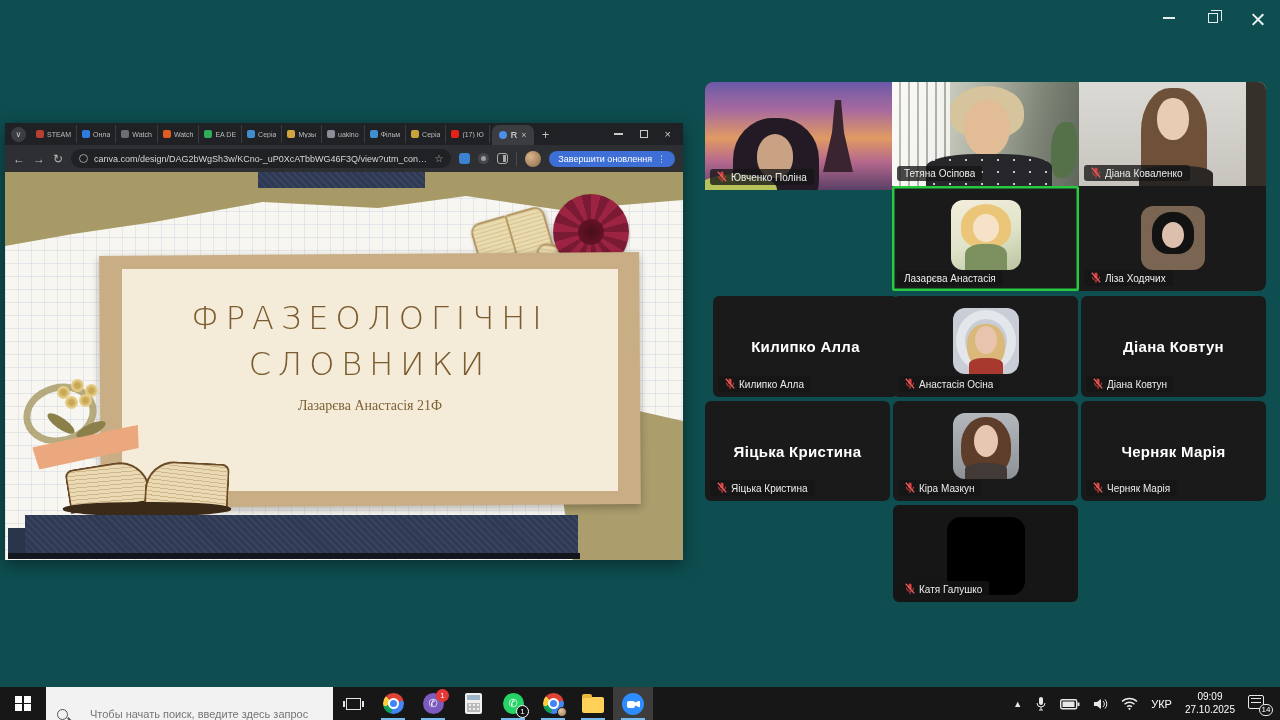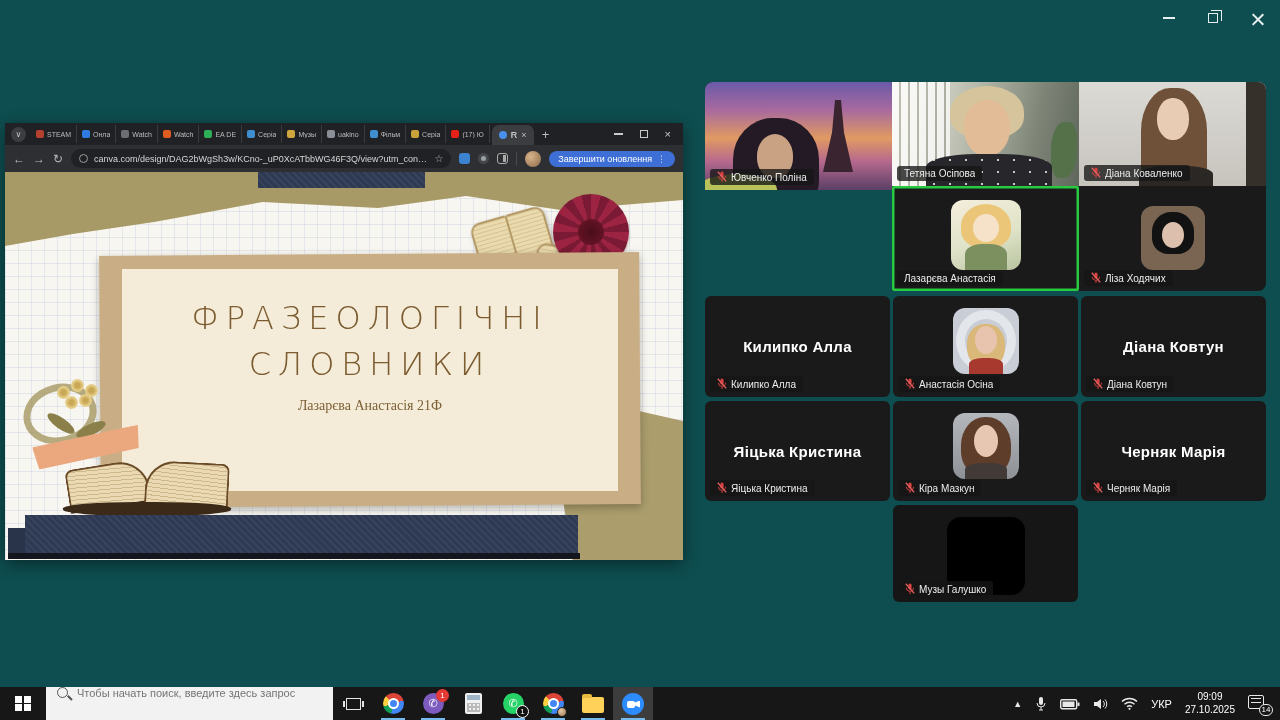--- a/index.html
+++ b/index.html
@@ -137,21 +137,21 @@
   .av-black{background:#000;width:78px;height:78px;border-radius:14px;top:12px}
   
   .micoff{flex:0 0 auto}
 
   
   .taskbar{position:absolute;left:0;bottom:0;width:1280px;height:33px;background:#171717;display:flex;align-items:stretch;z-index:6}
   .tb-btn{width:40px;display:flex;align-items:center;justify-content:center;position:relative;flex:0 0 auto}
   .start{width:46px}
   .winlogo{display:grid;grid-template-columns:7px 7px;grid-template-rows:7px 7px;gap:1.5px}
   .winlogo div{background:#fff}
-  .search{width:287px;background:#f2f2f2;display:flex;align-items:flex-start;gap:9px;padding:0 11px;flex:0 0 auto}
+  .search{width:287px;background:#f2f2f2;display:flex;align-items:flex-end;gap:22px;padding:0 11px;flex:0 0 auto}
   .search input{border:none;outline:none;background:transparent;font-size:11px;color:#444;width:100%;font-family:"Liberation Sans",sans-serif}
   .mag{width:11px;height:11px;border:1.6px solid #555;border-radius:50%;position:relative;flex:0 0 auto}
   .mag:before{content:"";position:absolute;left:9px;top:9px;width:6px;height:1.6px;background:#555;transform:rotate(45deg)}
   .taskview{width:15px;height:12px;border:1.4px solid #e4e4e4;position:relative}
   .taskview:before{content:"";position:absolute;left:-4px;top:2px;width:2px;height:6px;background:#e4e4e4}
   .taskview:after{content:"";position:absolute;right:-4px;top:2px;width:2px;height:6px;background:#e4e4e4}
   .runline{position:absolute;bottom:0;left:8px;right:8px;height:2.5px;background:#76b9ed}
   .chrome-ic{width:21px;height:21px;border-radius:50%;background:conic-gradient(from -45deg,#db4437 0 33%,#4285f4 33% 66%,#0f9d58 66% 83%,#ffcd40 83% 100%);position:relative}
   .chrome-ic:before{content:"";position:absolute;inset:5px;border-radius:50%;background:#fff}
   .chrome-ic:after{content:"";position:absolute;inset:7px;border-radius:50%;background:#4285f4}
@@ -378,21 +378,21 @@
             <rect x="3.4" y="0.5" width="3.2" height="6" rx="1.6" fill="#d84040"></rect>
             <path d="M1.4 4.8a3.6 3.6 0 0 0 7.2 0" stroke="#d84040" stroke-width="1" fill="none"></path>
             <line x1="5" y1="8.6" x2="5" y2="11" stroke="#d84040" stroke-width="1"></line>
             <line x1="0.8" y1="0.8" x2="9.2" y2="10.4" stroke="#e86060" stroke-width="1.3"></line>
           </svg>
           <span>Ліза Ходячих</span>
         </div>
     </div>
   </div>
 
-  <div class="tile rnd" style="left:0;top:214px;width:185px;height:101px">
+  <div class="tile rnd" style="left:8px;top:214px;width:185px;height:101px">
     <div class="bigname">Килипко Алла</div>
     <div class="pill">
         <svg class="micoff" width="10" height="12" viewBox="0 0 10 12">
           <rect x="3.4" y="0.5" width="3.2" height="6" rx="1.6" fill="#d84040"></rect>
           <path d="M1.4 4.8a3.6 3.6 0 0 0 7.2 0" stroke="#d84040" stroke-width="1" fill="none"></path>
           <line x1="5" y1="8.6" x2="5" y2="11" stroke="#d84040" stroke-width="1"></line>
           <line x1="0.8" y1="0.8" x2="9.2" y2="10.4" stroke="#e86060" stroke-width="1.3"></line>
         </svg>
         <span>Килипко Алла</span>
       </div>
@@ -470,21 +470,21 @@
 
   <div class="tile rnd" style="left:188px;top:423px;width:185px;height:97px;background:#161616">
     <div class="avatar av-black"></div>
     <div class="pill">
         <svg class="micoff" width="10" height="12" viewBox="0 0 10 12">
           <rect x="3.4" y="0.5" width="3.2" height="6" rx="1.6" fill="#d84040"></rect>
           <path d="M1.4 4.8a3.6 3.6 0 0 0 7.2 0" stroke="#d84040" stroke-width="1" fill="none"></path>
           <line x1="5" y1="8.6" x2="5" y2="11" stroke="#d84040" stroke-width="1"></line>
           <line x1="0.8" y1="0.8" x2="9.2" y2="10.4" stroke="#e86060" stroke-width="1.3"></line>
         </svg>
-        <span>Музы Галушко</span>
+        <span>Катя Галушко</span>
       </div>
   </div>
 </div>
 
 <div class="taskbar">
   <div class="tb-btn start">
       <div class="winlogo">
         <div></div>
         <div></div>
         <div></div>

